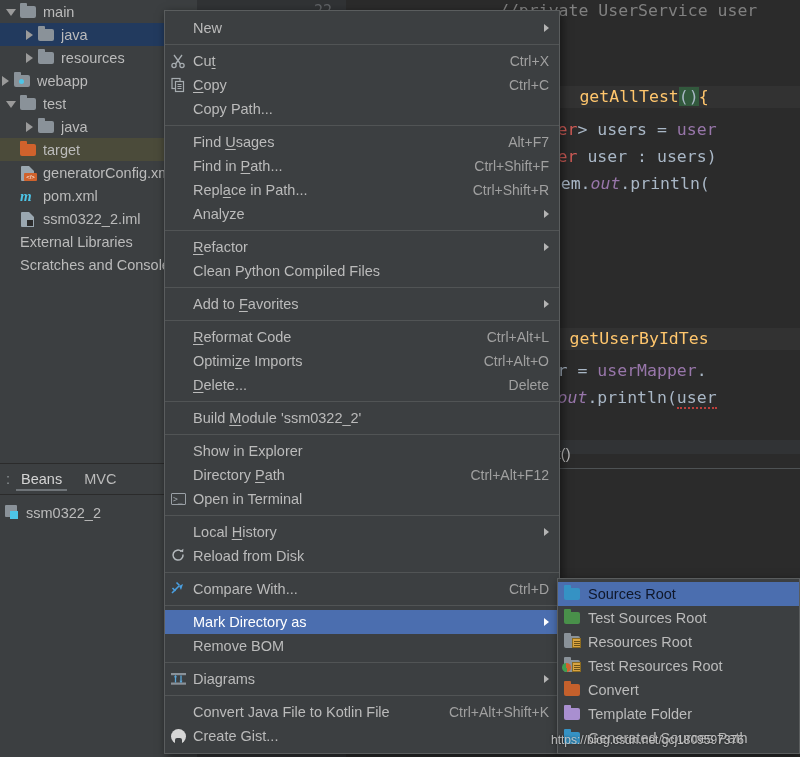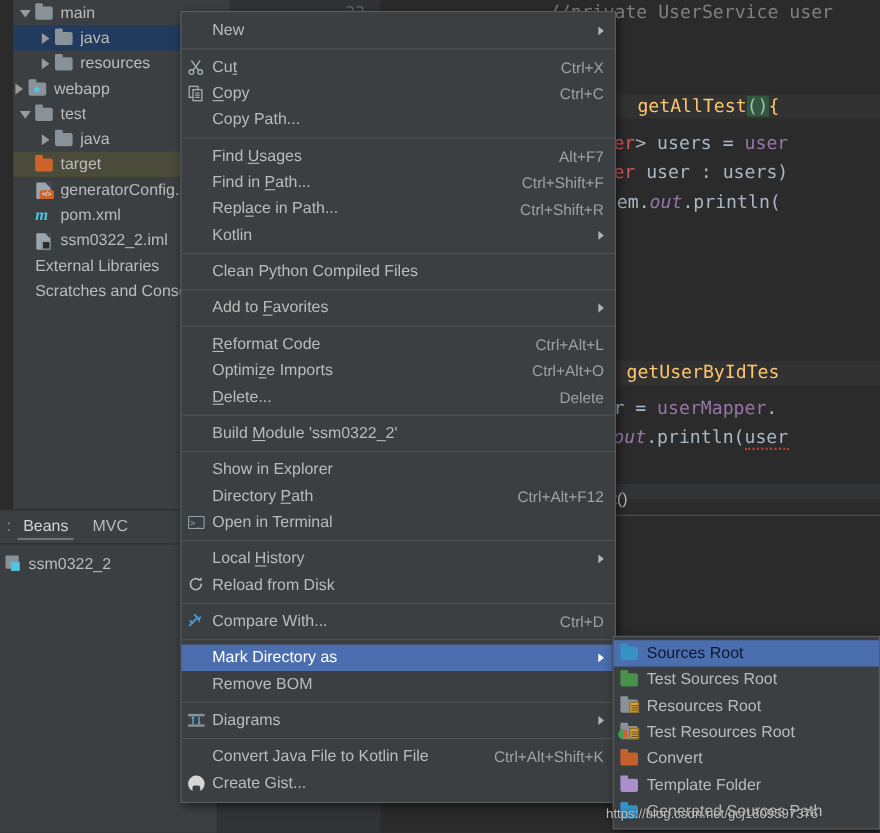--- a/index.html
+++ b/index.html
@@ -42,21 +42,21 @@
   .var { color: #9876aa; }
   .red { color: #cf5b56; }
   .wht { color: #a9b7c6; }
   .sel-tok { background: #32593d; }
   .squig {
     border-bottom: 2px dotted #bc3f3c;
   }
 
   
   .tree {
-    position: absolute; left: 12px; top: 0; width: 197px; height: 484px;
+    position: absolute; left: 0; top: 0; width: 197px; height: 484px;
     background: #3c3f41; overflow: hidden;
   }
   .trow {
     position: relative; height: 23px; display: flex; align-items: center;
     font-size: 14.5px; color: #bbbbbb; white-space: nowrap;
   }
   .trow.sel-blue { background: #223a5e; }
   .trow.sel-olive { background: #4b4b3a; }
   .arrow {
     width: 11px; height: 11px; flex: 0 0 11px; margin-right: 3px;
@@ -389,24 +389,28 @@
       </div>
       <div class="mi">
         <span class="mlabel">Find in <span class="mn-u">P</span>ath...</span>
         <span class="mkey">Ctrl+Shift+F</span>
       </div>
       <div class="mi">
         <span class="mlabel">Repl<span class="mn-u">a</span>ce in Path...</span>
         <span class="mkey">Ctrl+Shift+R</span>
       </div>
       <div class="mi">
-        <span class="mlabel">Kotlin</span>
-        <span class="msub"></span>
-      </div>
-      <div class="sep"></div>
+        <span class="mlabel">Analyze</span>
+        <span class="msub"></span>
+      </div>
+      <div class="sep"></div>
+      <div class="mi">
+        <span class="mlabel"><span class="mn-u">R</span>efactor</span>
+        <span class="msub"></span>
+      </div>
       <div class="mi">
         <span class="mlabel">Clean Python Compiled Files</span>
       </div>
       <div class="sep"></div>
       <div class="mi">
         <span class="mlabel">Add to <span class="mn-u">F</span>avorites</span>
         <span class="msub"></span>
       </div>
       <div class="sep"></div>
       <div class="mi">

